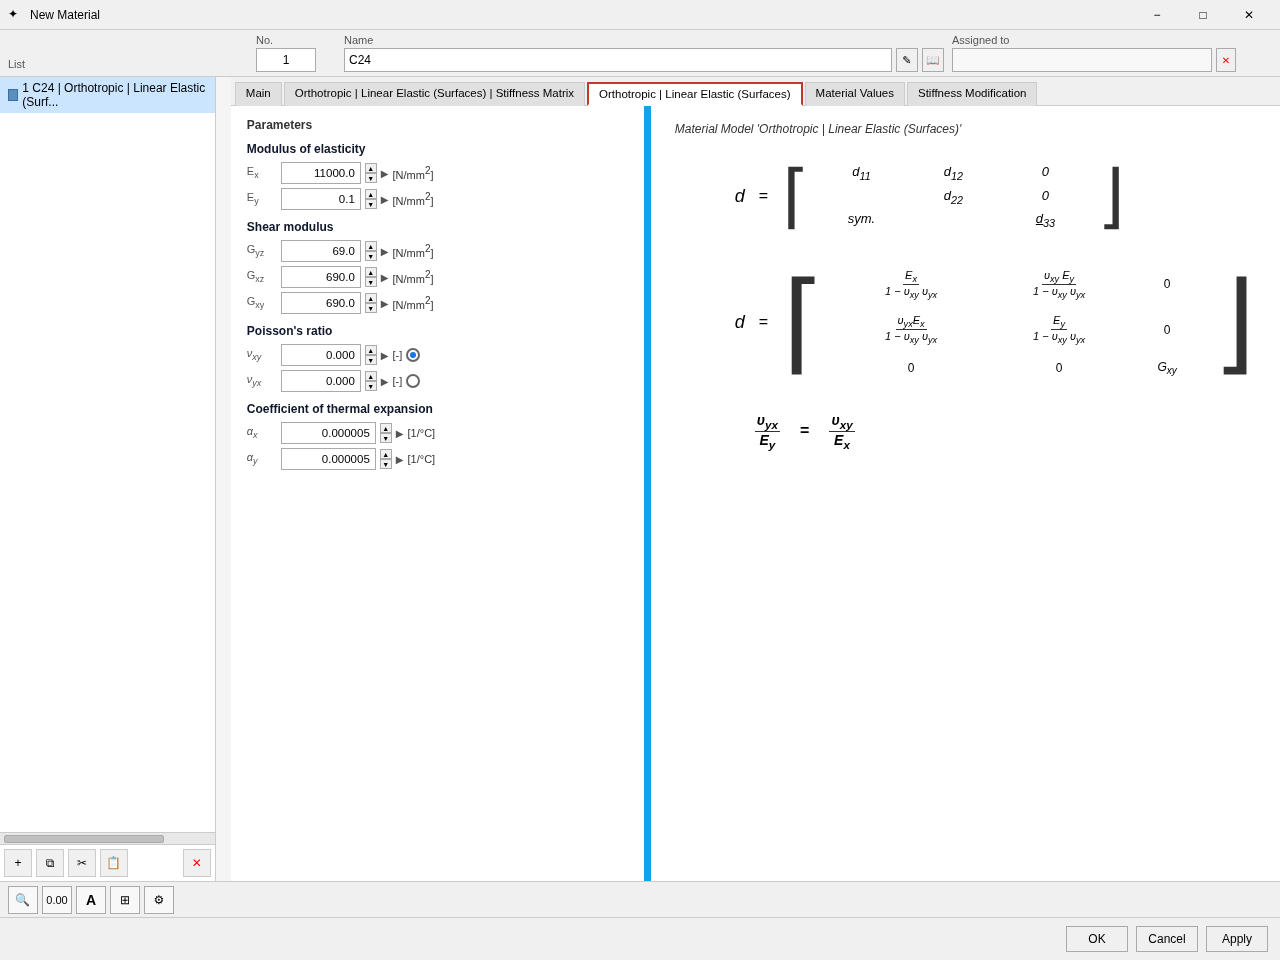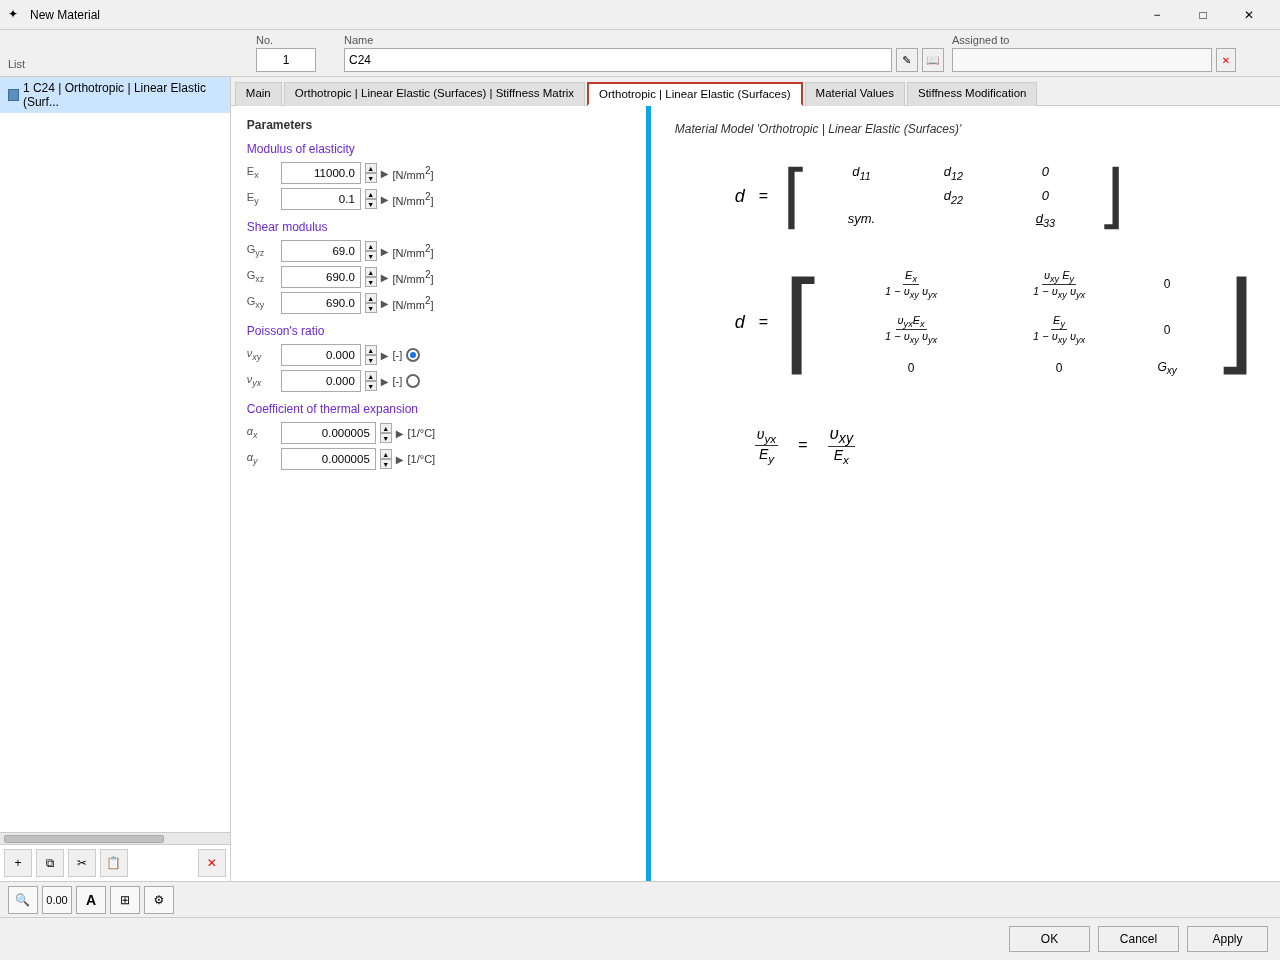--- a/index.html
+++ b/index.html
@@ -78,20 +78,21 @@
       cursor: pointer;
       display: flex; align-items: center; justify-content: center;
       font-size: 10px; color: red;
     }
 
     
     .content-area {
       display: flex;
       flex: 1;
       overflow: hidden;
+      gap: 15px;
     }
 
     
     .list-panel {
       width: 240px;
       background: white;
       border-right: 1px solid #ccc;
       display: flex;
       flex-direction: column;
     }
@@ -162,27 +163,27 @@
     .tab-content {
       display: flex;
       flex: 1;
       overflow: hidden;
     }
 
     
     .params-panel {
       width: 420px;
       padding: 12px 16px;
-      border-right: 5px solid #0ea5e9;
+      border-right: 7px solid #0ea5e9;
       background: white;
       overflow-y: auto;
     }
     .params-title { font-weight: bold; font-size: 12px; margin-bottom: 10px; color: #333; }
 
-    .section-title { font-size: 12px; color: #6d28d9; margin: 10px 0 6px; }
+    .section-title { font-size: 12px; color: #0f172a; margin: 10px 0 6px; font-weight: bold; }
 
     .param-row {
       display: flex;
       align-items: center;
       margin-bottom: 4px;
       gap: 4px;
     }
     .param-label {
       width: 30px;
       font-size: 11px;
@@ -321,21 +322,21 @@
     .dialog-footer {
       display: flex;
       justify-content: flex-end;
       align-items: center;
       padding: 8px 12px;
       background: #f0f0f0;
       border-top: 1px solid #ccc;
       gap: 8px;
     }
     .footer-btn {
-      width: 81px; height: 26px;
+      width: 62px; height: 26px;
       border: 1px solid #aaa;
       background: #f0f0f0;
       cursor: pointer;
       font-size: 12px;
     }
 
     .subscript { font-size: 9px; vertical-align: sub; }
 
     .unit-sup { font-size: 10px; vertical-align: super; }
   </style>
@@ -595,28 +596,28 @@
                 <span>0</span>
 
                 <span>0</span>
                 <span>0</span>
                 <span style="font-style:italic;">G<sub>xy</sub></span>
               </div>
               <span style="font-size:110px;font-weight:100;color:#333;line-height:1;">⌋</span>
             </div>
           </div>
 
-          <div class="relation-eq" style="margin-top:36px;margin-left:80px;">
+          <div class="relation-eq" style="margin-top:24px;margin-left:80px;font-weight:bold;">
             <span class="frac">
               <span class="frac-num" style="font-style:italic;font-size:14px;">υ<sub>yx</sub></span>
               <span class="frac-den" style="font-style:italic;font-size:14px;">E<sub>y</sub></span>
             </span>
             <span style="font-size:16px;margin:0 12px;">=</span>
             <span class="frac">
-              <span class="frac-num" style="font-style:italic;font-size:17px;">υ<sub>xy</sub></span>
+              <span class="frac-num" style="font-style:italic;font-size:14px;">υ<sub>xy</sub></span>
               <span class="frac-den" style="font-style:italic;font-size:14px;">E<sub>x</sub></span>
             </span>
           </div>
         </div>
 
       </div>
 
     </div>
   </div>
 

